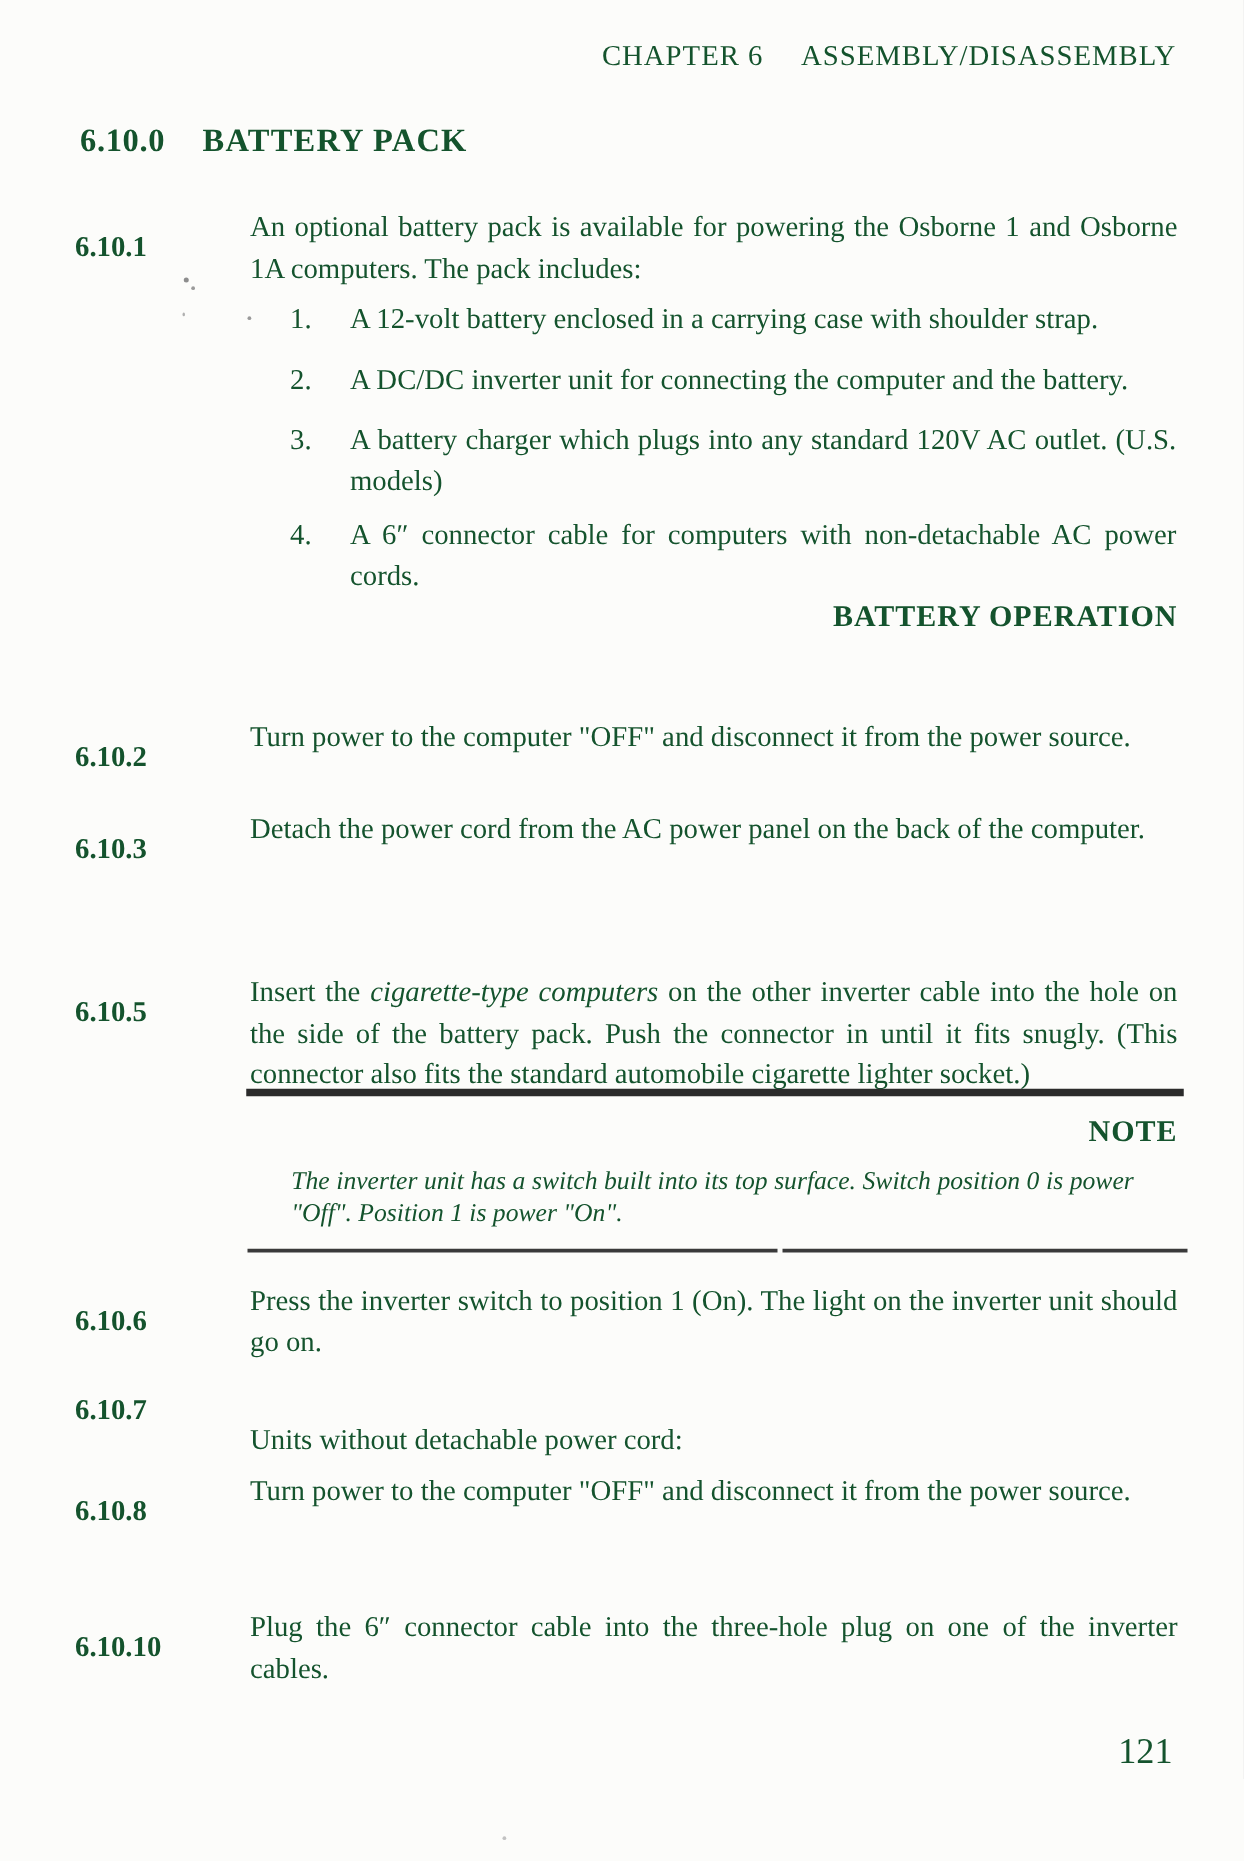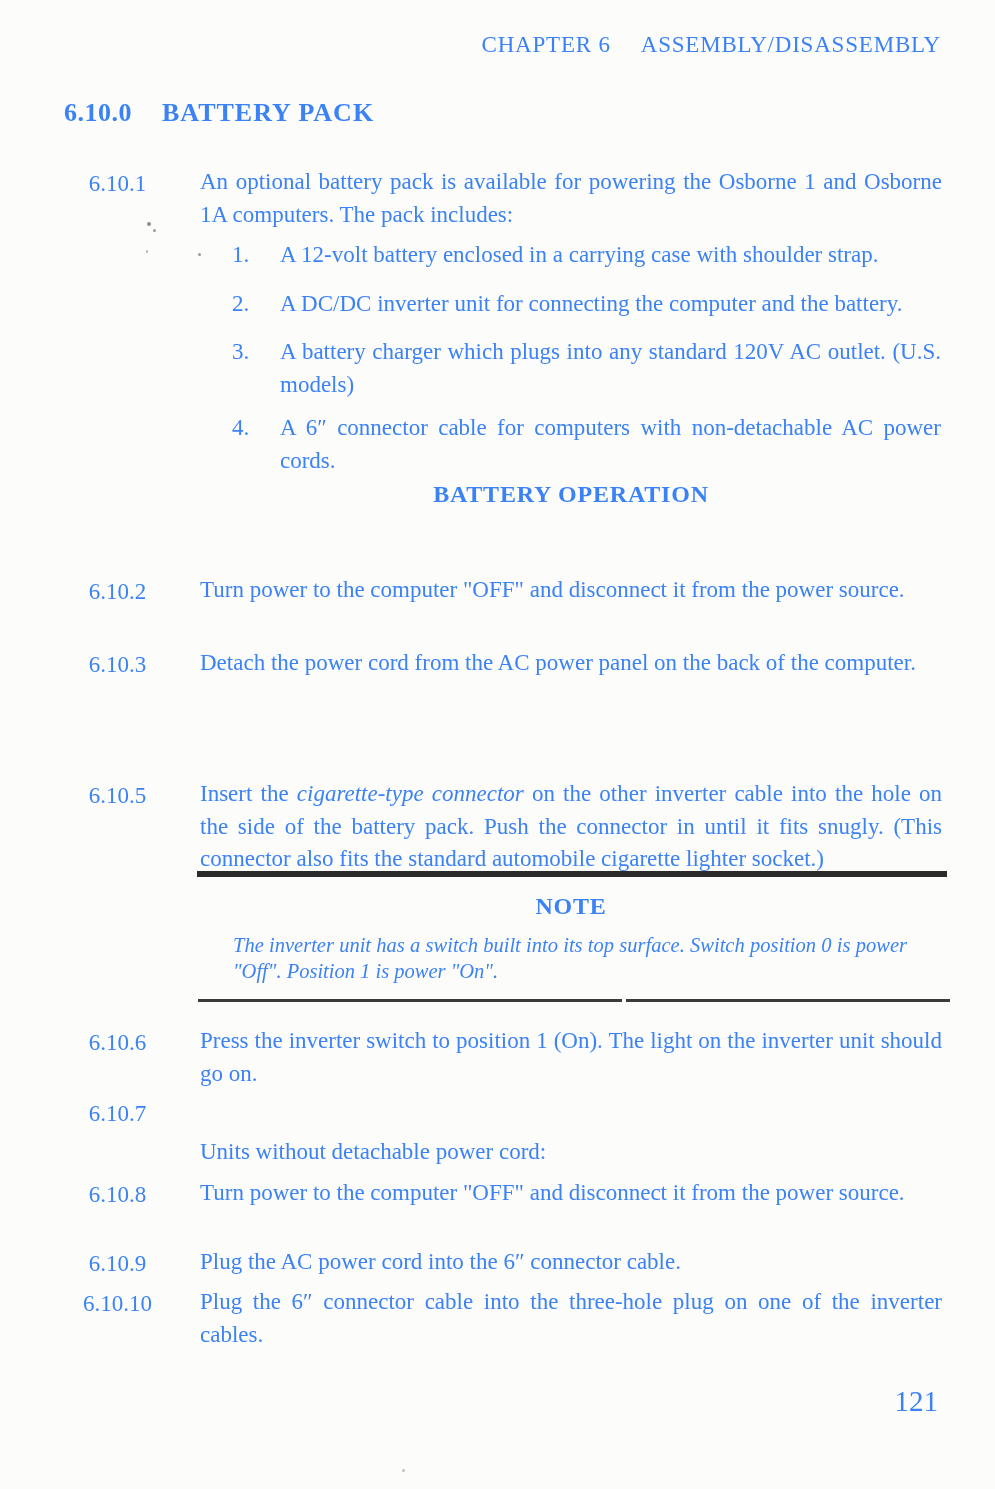--- a/index.html
+++ b/index.html
@@ -3,21 +3,21 @@
 <meta charset="utf-8">
 <style>
   html, body { margin: 0; padding: 0; background: #e8e8e6; }
   .page {
     position: relative;
     width: 995px;
     height: 1489px;
     margin: 0 auto;
     background: #fcfcfa;
     font-family: "Liberation Serif", serif;
-    color: #3b82f6;
+    color: #14532d;
     overflow: hidden;
   }
 
   
   .running-head {
     position: absolute;
     top: 32px;
     left: 0;
     right: 54px;
     text-align: right;
@@ -42,23 +42,24 @@
   
   .row {
     position: absolute;
     left: 60px;
     width: 882px;
     font-size: 23px;
     line-height: 32.5px;
   }
   .row .num {
     position: absolute;
-    left: 0; top: 2px;
+    left: 0; top: 16px;
     width: 115px;
-    text-align: center;
+    text-align: left;
+    font-weight: bold;
   }
   .row .btext {
     margin-left: 140px;
     text-align: justify;
   }
 
   
   .plain {
     position: absolute;
     left: 200px;
@@ -77,21 +78,21 @@
     line-height: 32.5px;
   }
   .list-row .marker { position: absolute; left: 0; top: 0; }
   .list-row .itext { margin-left: 48px; text-align: justify; }
 
   
   .center-head {
     position: absolute;
     left: 200px;
     width: 742px;
-    text-align: center;
+    text-align: right;
     font-size: 24px;
     font-weight: bold;
     letter-spacing: 0.8px;
   }
 
   
   .rule-thick {
     position: absolute;
     left: 197px;
     width: 750px;
@@ -177,21 +178,21 @@
   <div class="row" style="top:574px">
     <div class="num">6.10.2</div>
     <div class="btext">Turn power to the computer "OFF" and disconnect it from the power source.</div>
   </div>
   <div class="row" style="top:647px">
     <div class="num">6.10.3</div>
     <div class="btext">Detach the power cord from the AC power panel on the back of the computer.</div>
   </div>
   <div class="row" style="top:778px">
     <div class="num">6.10.5</div>
-    <div class="btext"><span>Insert the </span><em class="inline-it">cigarette-type connector</em><span> on the other inverter cable into the hole on the side of the battery pack. Push the connector in until it fits snugly. (This connector also fits the standard automobile cigarette lighter socket.)</span></div>
+    <div class="btext"><span>Insert the </span><em class="inline-it">cigarette-type computers</em><span> on the other inverter cable into the hole on the side of the battery pack. Push the connector in until it fits snugly. (This connector also fits the standard automobile cigarette lighter socket.)</span></div>
   </div>
 
   <div class="rule-thick" style="top:871px"></div>
   <div class="center-head" style="top:893px">NOTE</div>
   <div class="note-text">The inverter unit has a switch built into its top surface. Switch position 0 is power "Off". Position 1 is power "On".</div>
   <div class="rule-thin seg-left"></div>
   <div class="rule-thin seg-right"></div>
 
   <div class="row" style="top:1025px">
     <div class="num">6.10.6</div>
@@ -200,24 +201,20 @@
   <div class="row" style="top:1096px">
     <div class="num">6.10.7</div>
   </div>
 
   <div class="plain" style="top:1136px">Units without detachable power cord:</div>
 
   <div class="row" style="top:1177px">
     <div class="num">6.10.8</div>
     <div class="btext">Turn power to the computer "OFF" and disconnect it from the power source.</div>
   </div>
-  <div class="row" style="top:1246px">
-    <div class="num">6.10.9</div>
-    <div class="btext">Plug the AC power cord into the 6″ connector cable.</div>
-  </div>
   <div class="row" style="top:1286px">
     <div class="num">6.10.10</div>
     <div class="btext">Plug the 6″ connector cable into the three-hole plug on one of the inverter cables.</div>
   </div>
 
   <div class="page-number">121</div>
 
   <div class="speck a1"></div>
   <div class="speck a2"></div>
   <div class="speck a3"></div>

